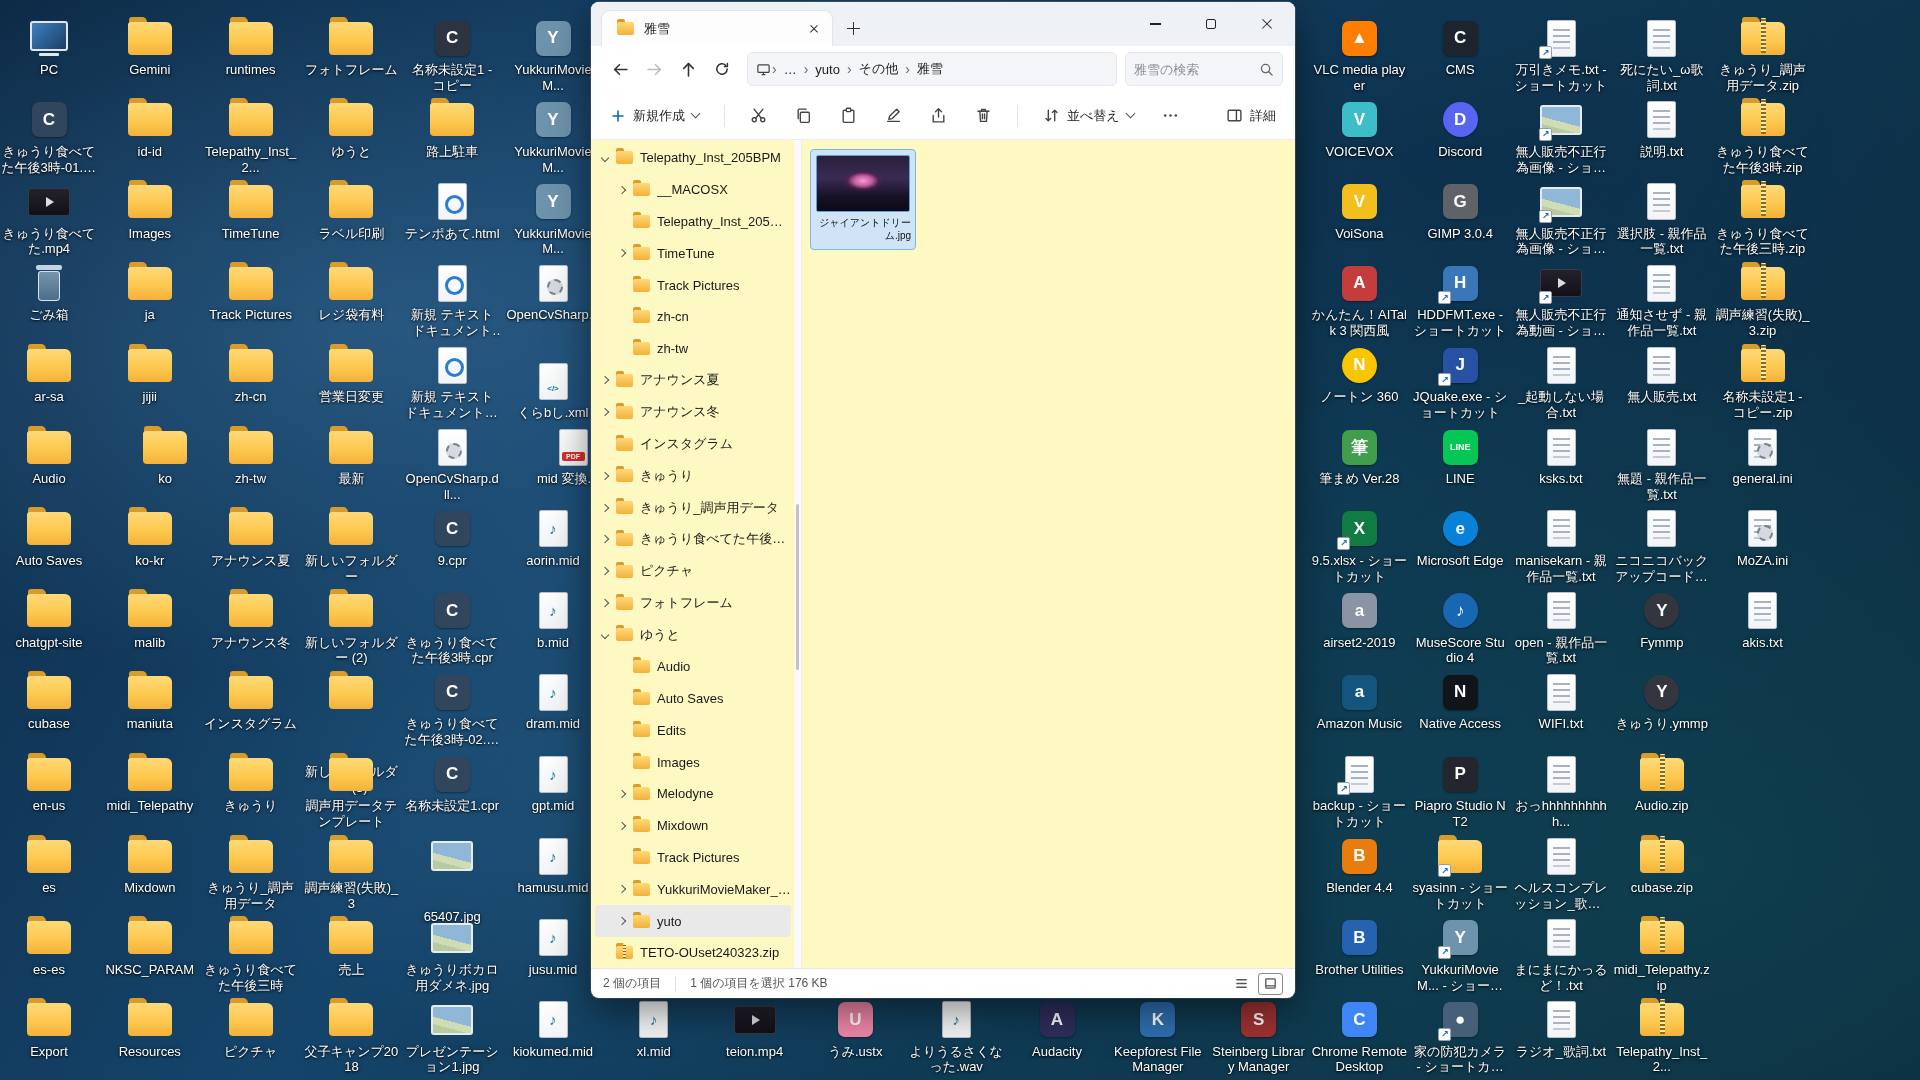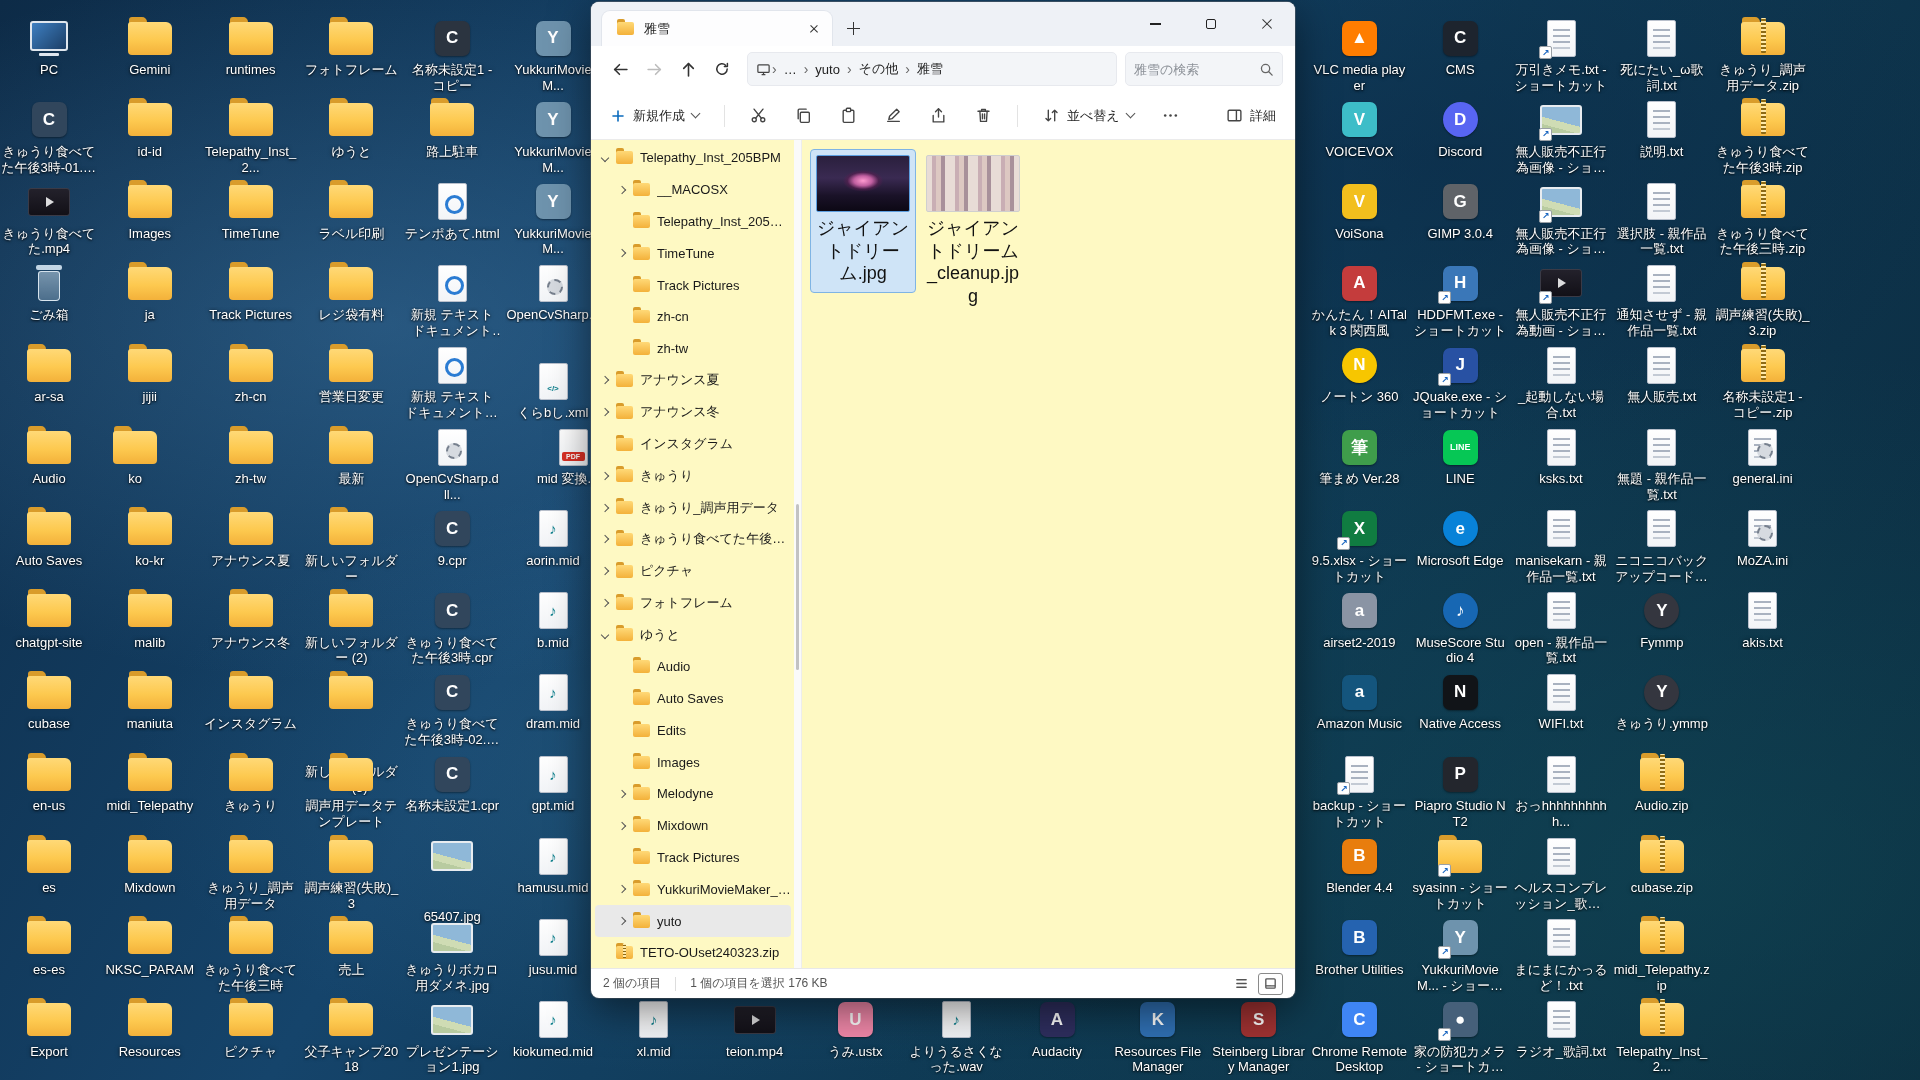--- a/index.html
+++ b/index.html
@@ -106,21 +106,21 @@
     background:repeating-linear-gradient(0deg,#8d6a14 0 1.5px,#ffe9a8 1.5px 3px)}
   .tlabel{margin-left:5px;overflow:hidden;text-overflow:ellipsis}
   .vscroll{position:absolute;right:0;top:0;bottom:0;width:7px;background:#fafafa}
   .vscroll i{position:absolute;left:2px;width:3px;border-radius:2px;background:#c2c2c2;top:44%;height:20%;display:block}
 
   .content{flex:1;border-left:1px solid #ededed;padding:9px 8px;display:flex;align-items:flex-start;gap:4px}
   .tile{width:106px;padding:5px 4px 7px;border-radius:4px;display:flex;flex-direction:column;align-items:center;border:1px solid transparent}
   .tile.sel{background:#cfe4f7;border-color:#7fb4e4}
   .tthumb{width:94px;height:57px;border-radius:2px;border:1px solid #cfcfcf}
   .tile.sel .tthumb{border-color:#5d9fe0}
-  .tname{margin-top:5px;font-size:18px;text-align:center;line-height:1.25;color:#111;word-break:break-all;max-width:100px}
+  .tname{margin-top:5px;font-size:10px;text-align:right;line-height:1.25;color:#111;word-break:break-all;max-width:100px}
   .thumb-concert{background:
     radial-gradient(26px 14px at 50% 45%, #ff9ad0 0%, #c05fa0 35%, rgba(90,30,80,.6) 60%, transparent 78%),
     linear-gradient(180deg,#2a1f3d 0%,#3a2a52 40%,#1a1228 72%,#0c0814 100%)}
   .thumb-stripes{background:repeating-linear-gradient(90deg,#e8dcd6 0 5px,#c9aeb4 5px 9px,#ddc8c2 9px 14px,#a8909a 14px 18px,#e8dcd6 18px 23px)}
 
   .statusbar{height:30px;border-top:1px solid #e8e8e8;display:flex;align-items:center;padding:0 12px;font-size:12px;color:#555;gap:14px;flex:0 0 30px}
   .ssep{width:1px;height:14px;background:#ddd}
   .status-right{margin-left:auto;display:flex;gap:4px;align-items:center}
   .viewbtn{width:25px;height:22px;display:flex;align-items:center;justify-content:center;border-radius:3px;color:#555;border:1px solid transparent}
   .viewbtn.active{border-color:#8a8a8a}
@@ -232,21 +232,21 @@
           <span class="ic-folder"></span>
         </div>
         <div class="dlabel">ja</div>
       </div>
       <div class="dcell" style="left: 101.8px; top: 344.2px;">
         <div class="dic">
           <span class="ic-folder"></span>
         </div>
         <div class="dlabel">jijii</div>
       </div>
-      <div class="dcell" style="left: 87px; top: 426px;">
+      <div class="dcell" style="left: 117px; top: 426px;">
         <div class="dic">
           <span class="ic-folder"></span>
         </div>
         <div class="dlabel">ko</div>
       </div>
       <div class="dcell" style="left: 101.8px; top: 507.8px;">
         <div class="dic">
           <span class="ic-folder"></span>
         </div>
         <div class="dlabel">ko-kr</div>
@@ -626,21 +626,21 @@
       <div class="dcell" style="left: 1009px; top: 998.6px;">
         <div class="dic">
           <span class="ic-app" style="background:#2e2e5e">A</span>
         </div>
         <div class="dlabel">Audacity</div>
       </div>
       <div class="dcell" style="left: 1109.8px; top: 998.6px;">
         <div class="dic">
           <span class="ic-app" style="background:#2f6fb2">K</span>
         </div>
-        <div class="dlabel">Resources File Manager</div>
+        <div class="dlabel">Keepforest File Manager</div>
       </div>
       <div class="dcell" style="left: 1210.6px; top: 998.6px;">
         <div class="dic">
           <span class="ic-app" style="background:#a03232">S</span>
         </div>
         <div class="dlabel">Steinberg Library Manager</div>
       </div>
       <div class="dcell" style="left: 1311.4px; top: 17px;">
         <div class="dic">
           <span class="ic-app" style="background:#ff7d00">▲</span>
@@ -1402,24 +1402,20 @@
                 <i class="mzip"></i>
               </span>
             </span>
             <span class="tlabel">TETO-OUset240323.zip</span>
           </div>
         </aside>
       <main class="content">
           <div class="tile sel">
             <div class="tthumb thumb-concert"></div>
             <div class="tname">ジャイアントドリーム.jpg</div>
-          </div>
-          <div class="tile">
-            <div class="tthumb thumb-stripes"></div>
-            <div class="tname">ジャイアントドリーム_cleanup.jpg</div>
           </div>
         </main>
     </div>
 
     <div class="statusbar">
       <span>2 個の項目</span>
       <span class="ssep"></span>
       <span>1 個の項目を選択 176 KB</span>
       <span class="status-right">
         <span class="viewbtn">

